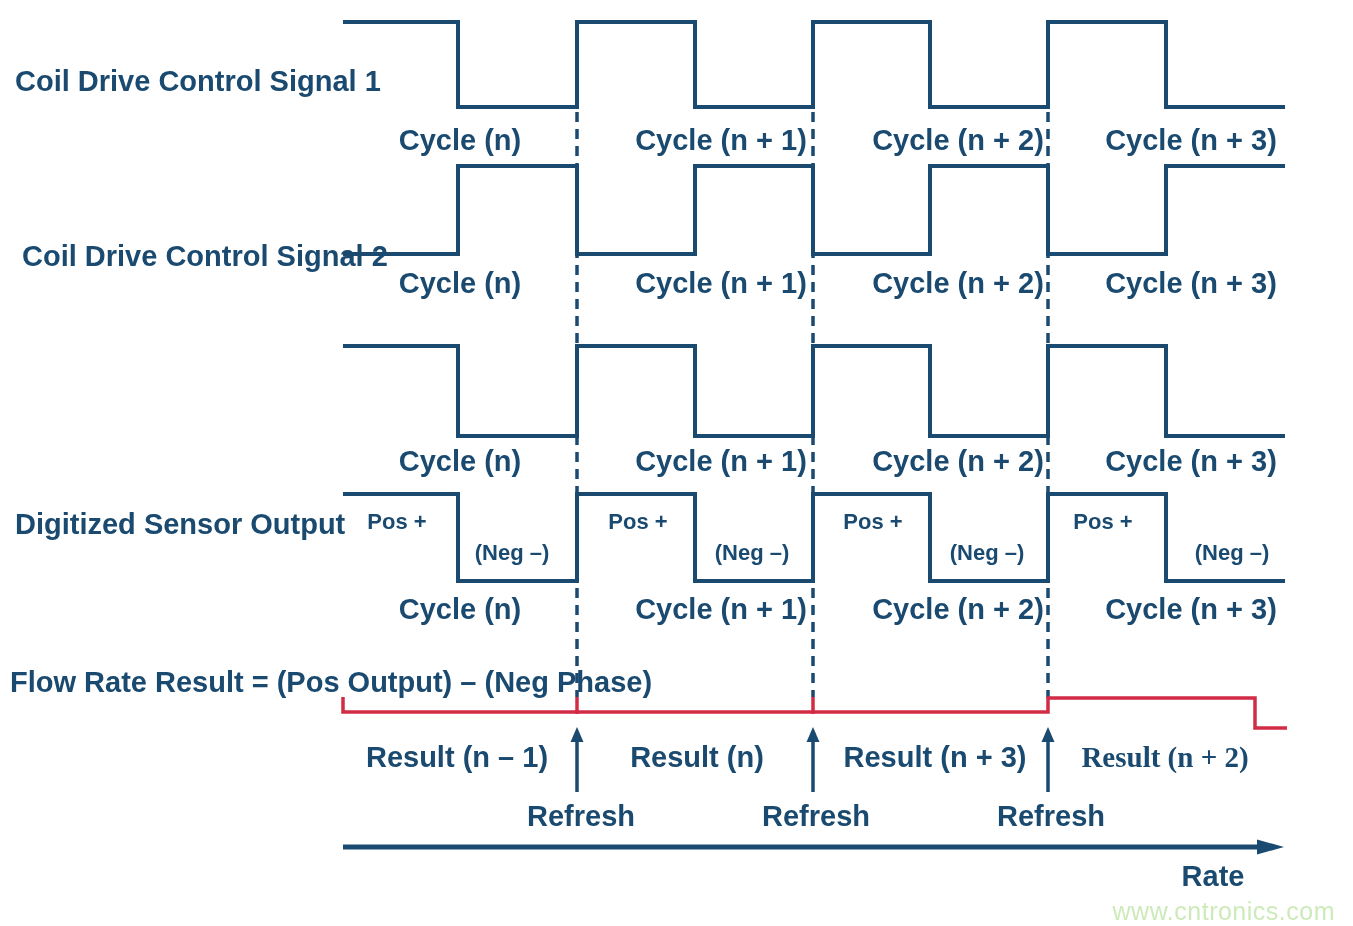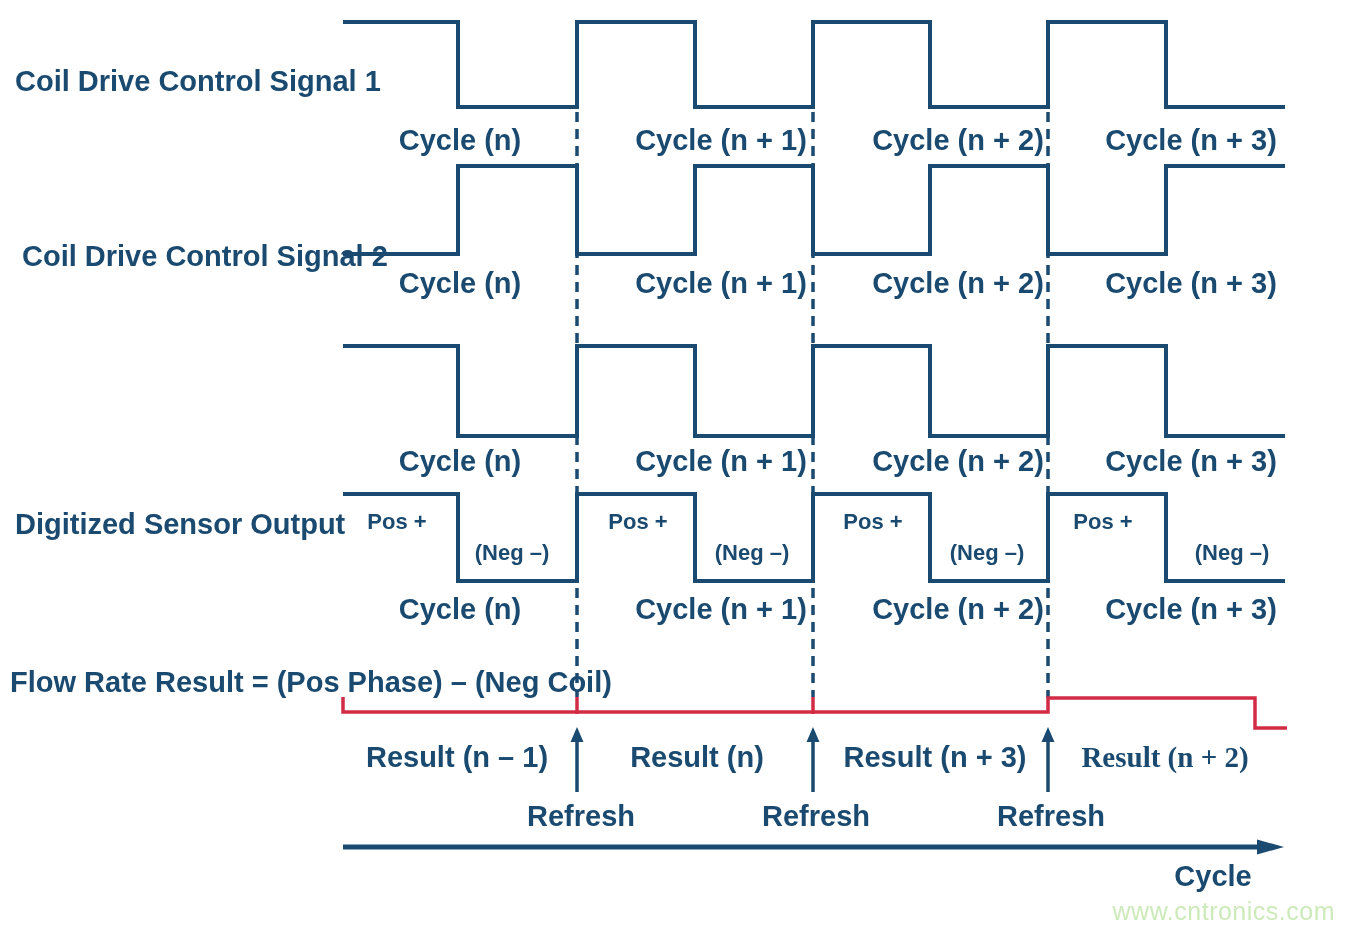--- a/index.html
+++ b/index.html
@@ -69,21 +69,21 @@
     <line class="arrow" x1="1048" y1="792" x2="1048" y2="738"></line>
     <polygon class="head" points="1048,727 1041.5,742 1054.5,742"></polygon>
 
     <line class="axis" x1="343" y1="847" x2="1260" y2="847"></line>
     <polygon class="head" points="1284,847 1257,839.5 1257,854.5"></polygon>
   </svg>
 
   <div class="lbl" style="left:15px;top:81px;">Coil Drive Control Signal 1</div>
   <div class="lbl" style="left:22px;top:228px;margin-top:28px;">Coil Drive Control Signal 2</div>
   <div class="lbl" style="left:15px;top:524px;">Digitized Sensor Output</div>
-  <div class="lbl" style="left:10px;top:682px;">Flow Rate Result = (Pos Phase) – (Neg Coil)</div>
+  <div class="lbl" style="left:10px;top:682px;">Flow Rate Result = (Pos Output) – (Neg Phase)</div>
 
   <div class="lbl centered" style="left:460px;top:140px;">Cycle (n)</div>
   <div class="lbl centered" style="left:721px;top:140px;">Cycle (n + 1)</div>
   <div class="lbl centered" style="left:958px;top:140px;">Cycle (n + 2)</div>
   <div class="lbl centered" style="left:1191px;top:140px;">Cycle (n + 3)</div>
 
   <div class="lbl centered" style="left:460px;top:283px;">Cycle (n)</div>
   <div class="lbl centered" style="left:721px;top:283px;">Cycle (n + 1)</div>
   <div class="lbl centered" style="left:958px;top:283px;">Cycle (n + 2)</div>
   <div class="lbl centered" style="left:1191px;top:283px;">Cycle (n + 3)</div>
@@ -110,17 +110,17 @@
 
   <div class="lbl centered" style="left:457px;top:757px;">Result (n – 1)</div>
   <div class="lbl centered" style="left:697px;top:757px;">Result (n)</div>
   <div class="lbl centered" style="left:935px;top:757px;">Result (n + 3)</div>
   <div class="lbl centered" style="left:1165px;top:757px;font-family:Liberation Serif, serif;">Result (n + 2)</div>
 
   <div class="lbl centered" style="left:581px;top:816px;">Refresh</div>
   <div class="lbl centered" style="left:816px;top:816px;">Refresh</div>
   <div class="lbl centered" style="left:1051px;top:816px;">Refresh</div>
 
-  <div class="lbl centered" style="left:1213px;top:876px;">Cycle</div>
+  <div class="lbl centered" style="left:1213px;top:876px;">Rate</div>
 
   <div class="watermark" style="right:18px;top:911px;">www.cntronics.com</div>
 
 </div>
 
 </body></html>

